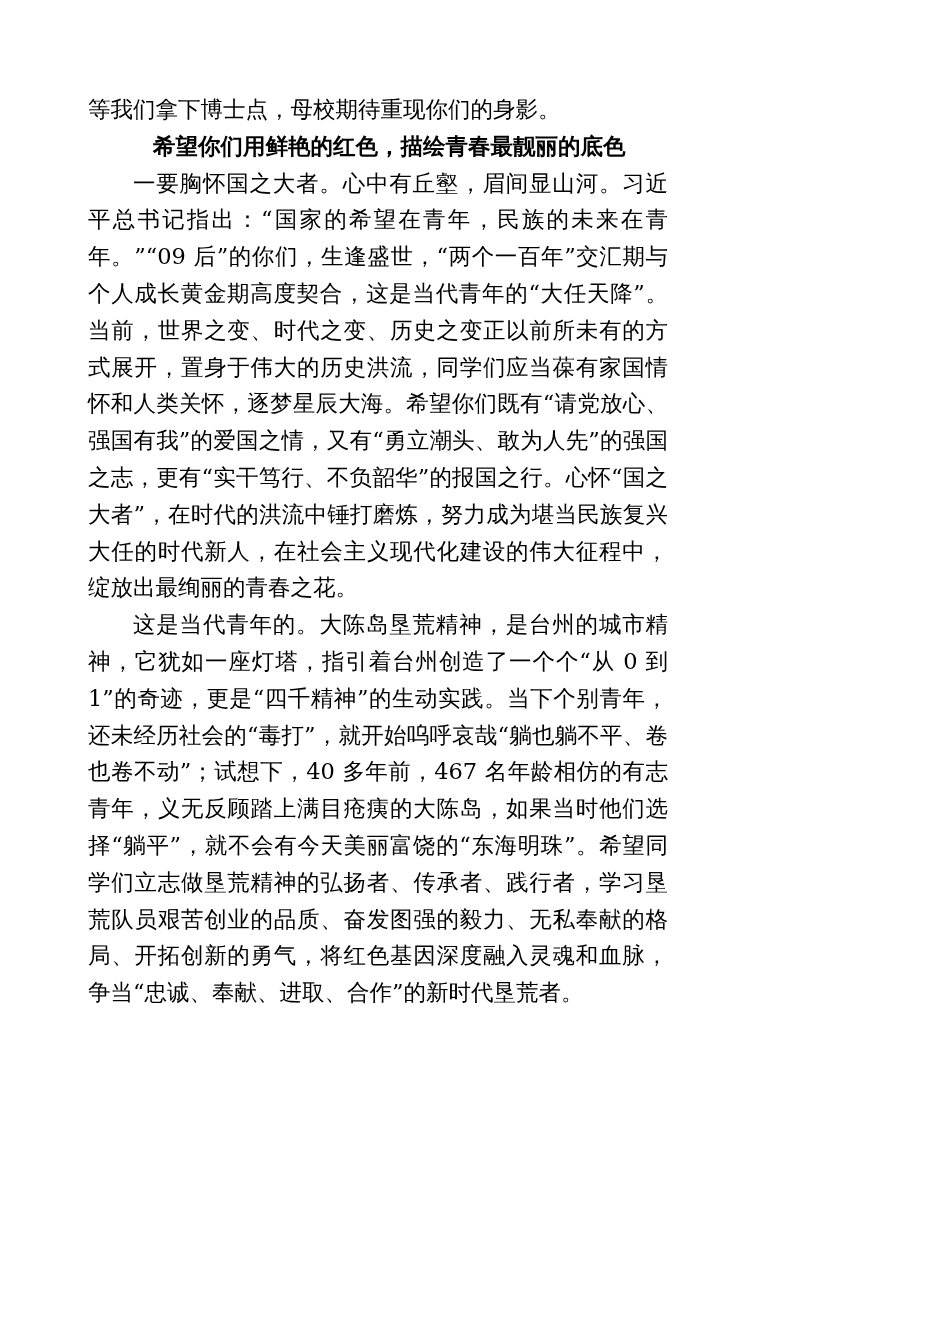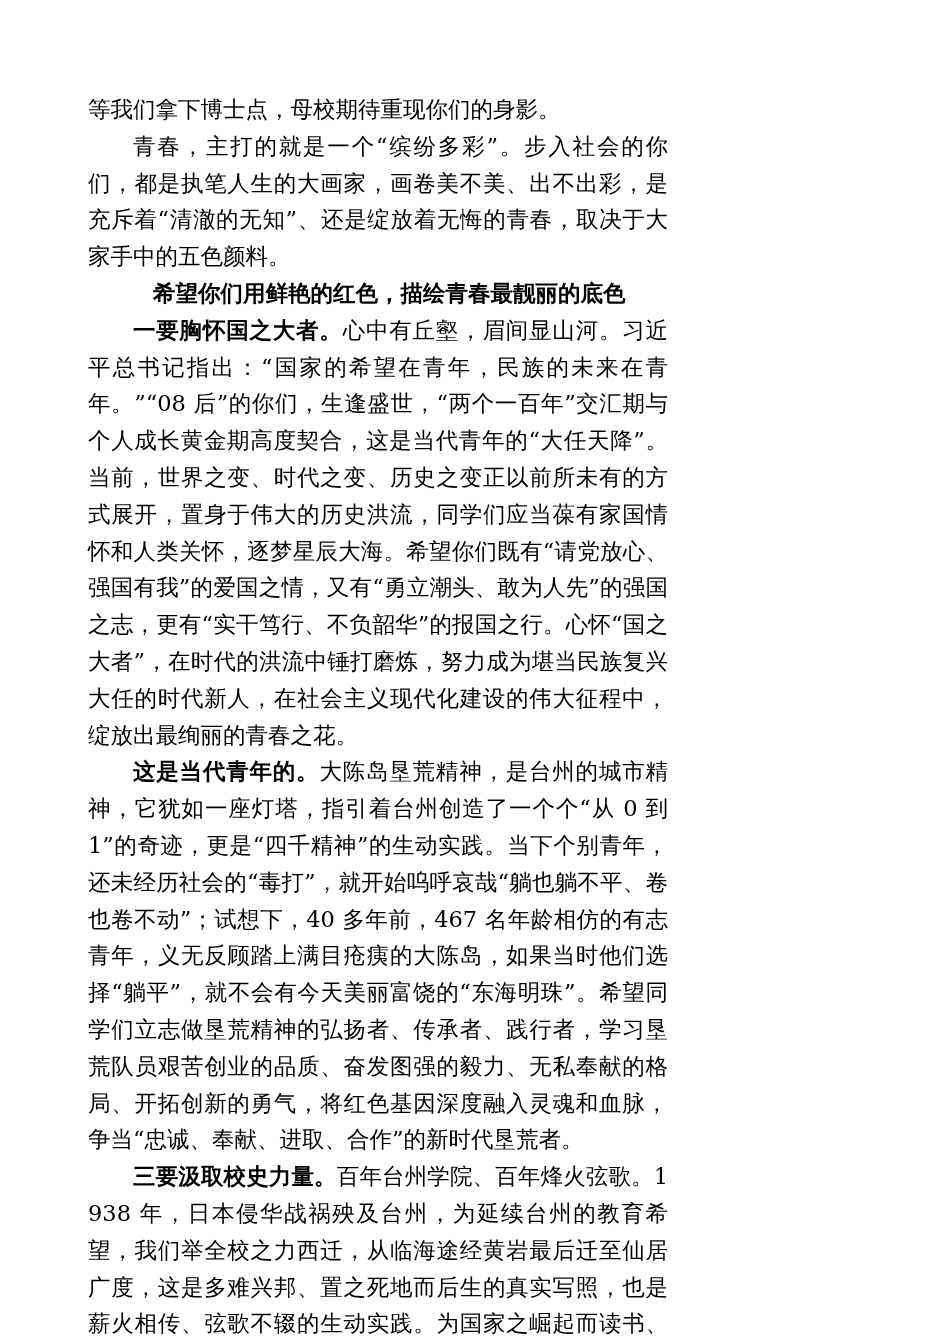--- a/index.html
+++ b/index.html
@@ -29,31 +29,29 @@
     color: #000000;
     word-break: break-all;
   }
   .para.indent {
     text-indent: 45px;
   }
   .seg-body {
     font-weight: normal;
   }
   .seg-lead {
-    font-weight: bold;
+    font-weight: normal;
   }
   .seg-heading {
     font-family: "DejaVu Sans", "Liberation Sans", sans-serif;
     font-weight: bold;
     margin-left: 20px;
   }
 </style>
 </head>
 <body>
 
 <div class="doc-page" style="background: rgb(255, 255, 255); color: rgb(0, 0, 0);">
     <p class="para"><span class="seg-body">等我们拿下博士点，母校期待重现你们的身影。</span></p>
-    <p class="para indent"><span class="seg-body">青春，主打的就是一个“缤纷多彩”。步入社会的你们，都是执笔人生的大画家，画卷美不美、出不出彩，是充斥着“清澈的无知”、还是绽放着无悔的青春，取决于大家手中的五色颜料。</span></p>
     <p class="para indent"><span class="seg-heading">希望你们用鲜艳的红色，描绘青春最靓丽的底色</span></p>
-    <p class="para indent"><span class="seg-lead">一要胸怀国之大者。</span><span class="seg-body">心中有丘壑，眉间显山河。习近平总书记指出：“国家的希望在青年，民族的未来在青年。”“08 后”的你们，生逢盛世，“两个一百年”交汇期与个人成长黄金期高度契合，这是当代青年的“大任天降”。当前，世界之变、时代之变、历史之变正以前所未有的方式展开，置身于伟大的历史洪流，同学们应当葆有家国情怀和人类关怀，逐梦星辰大海。希望你们既有“请党放心、强国有我”的爱国之情，又有“勇立潮头、敢为人先”的强国之志，更有“实干笃行、不负韶华”的报国之行。心怀“国之大者”，在时代的洪流中锤打磨炼，努力成为堪当民族复兴大任的时代新人，在社会主义现代化建设的伟大征程中，绽放出最绚丽的青春之花。</span></p>
+    <p class="para indent"><span class="seg-lead">一要胸怀国之大者。</span><span class="seg-body">心中有丘壑，眉间显山河。习近平总书记指出：“国家的希望在青年，民族的未来在青年。”“09 后”的你们，生逢盛世，“两个一百年”交汇期与个人成长黄金期高度契合，这是当代青年的“大任天降”。当前，世界之变、时代之变、历史之变正以前所未有的方式展开，置身于伟大的历史洪流，同学们应当葆有家国情怀和人类关怀，逐梦星辰大海。希望你们既有“请党放心、强国有我”的爱国之情，又有“勇立潮头、敢为人先”的强国之志，更有“实干笃行、不负韶华”的报国之行。心怀“国之大者”，在时代的洪流中锤打磨炼，努力成为堪当民族复兴大任的时代新人，在社会主义现代化建设的伟大征程中，绽放出最绚丽的青春之花。</span></p>
     <p class="para indent"><span class="seg-lead">这是当代青年的。</span><span class="seg-body">大陈岛垦荒精神，是台州的城市精神，它犹如一座灯塔，指引着台州创造了一个个“从 0 到 1”的奇迹，更是“四千精神”的生动实践。当下个别青年，还未经历社会的“毒打”，就开始呜呼哀哉“躺也躺不平、卷也卷不动”；试想下，40 多年前，467 名年龄相仿的有志青年，义无反顾踏上满目疮痍的大陈岛，如果当时他们选择“躺平”，就不会有今天美丽富饶的“东海明珠”。希望同学们立志做垦荒精神的弘扬者、传承者、践行者，学习垦荒队员艰苦创业的品质、奋发图强的毅力、无私奉献的格局、开拓创新的勇气，将红色基因深度融入灵魂和血脉，争当“忠诚、奉献、进取、合作”的新时代垦荒者。</span></p>
-    <p class="para indent"><span class="seg-lead">三要汲取校史力量。</span><span class="seg-body">百年台州学院、百年烽火弦歌。1938 年，日本侵华战祸殃及台州，为延续台州的教育希望，我们举全校之力西迁，从临海途经黄岩最后迁至仙居广度，这是多难兴邦、置之死地而后生的真实写照，也是薪火相传、弦歌不辍的生动实践。为国家之崛起而读书、为民族之富强而奋斗，深深烙印在每一位师生心中，这是属于台院的“西迁精神”。希望同学们传承百年校史，心怀“少年负壮气，奋烈自有时”的高远抱负，勇敢拼搏、肆意生长，</span></p>
   </div>
 
 </body></html>

